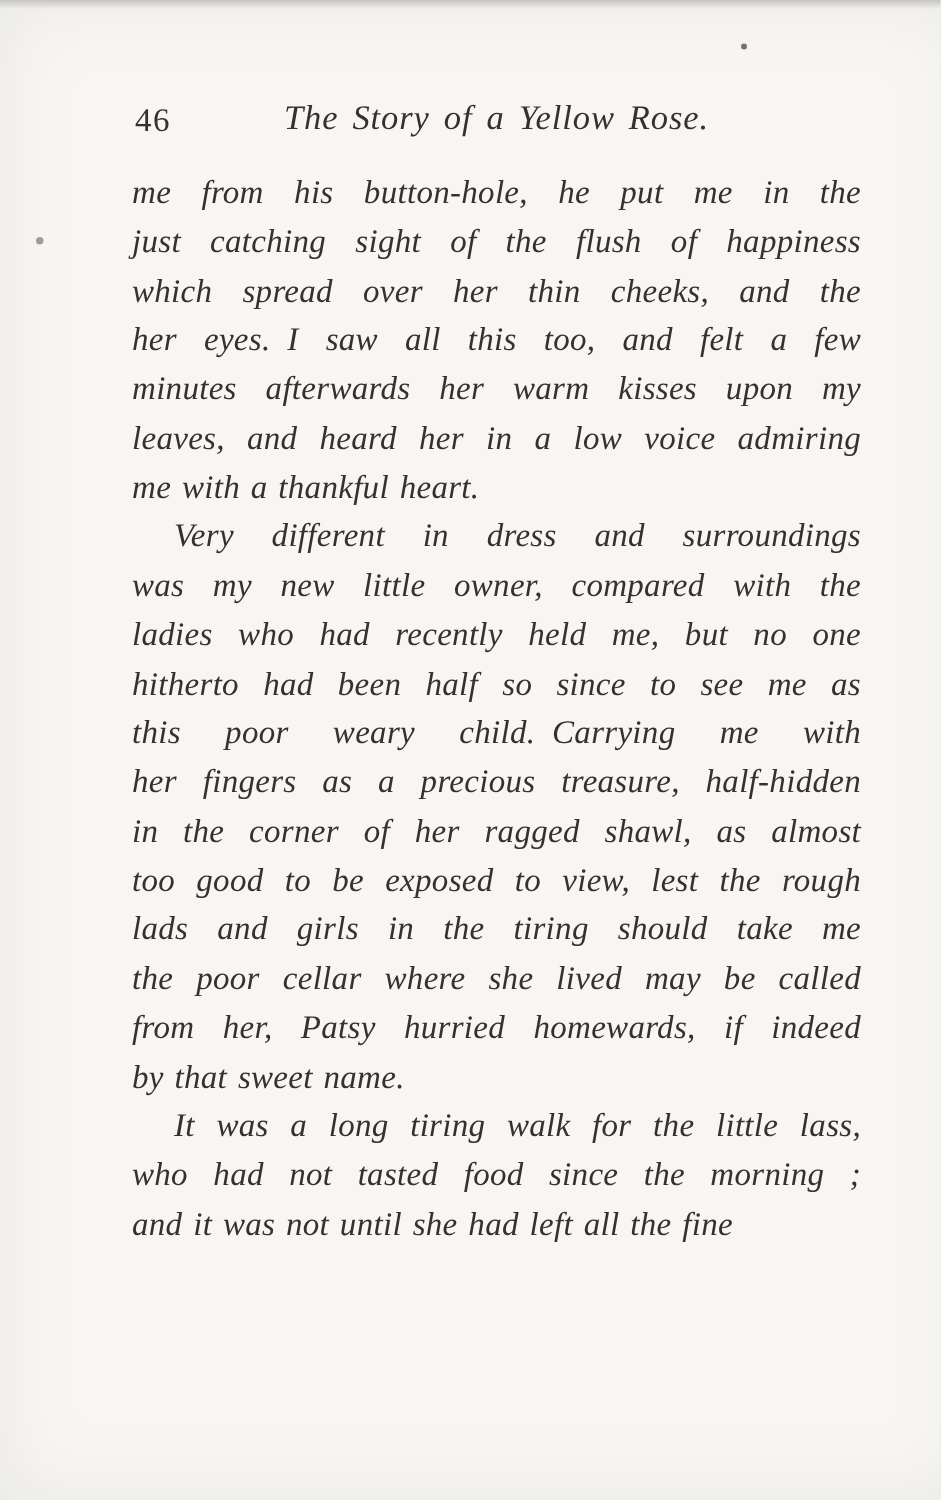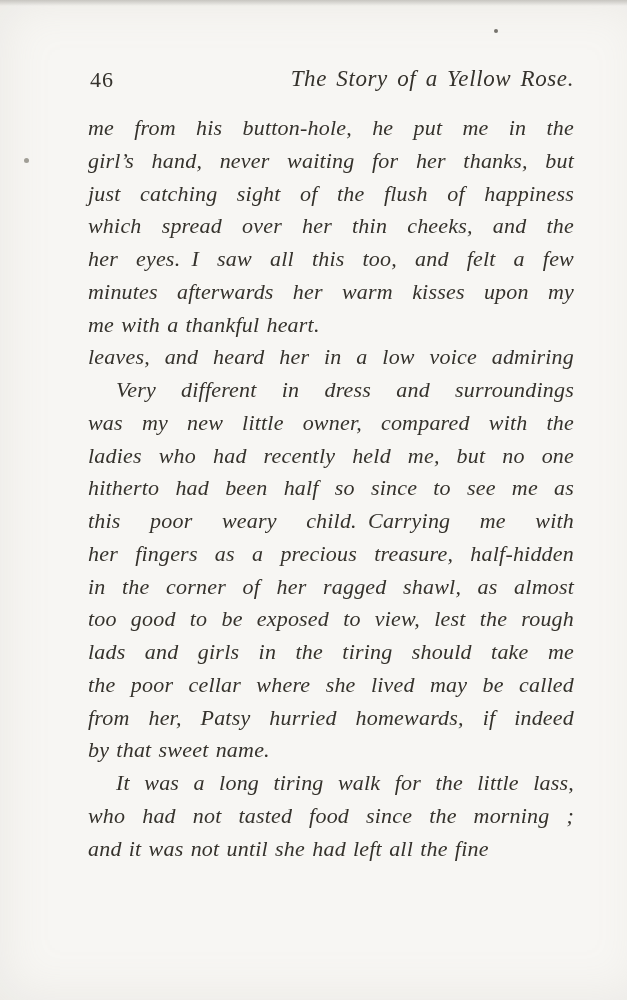--- a/index.html
+++ b/index.html
@@ -42,21 +42,21 @@
     left: 2px;
     top: 1px;
     font-size: 22px;
     letter-spacing: 1px;
   }
   .running-title {
     position: absolute;
     left: 0;
     right: 0;
     top: 0;
-    text-align: right;
+    text-align: center;
     font-style: italic;
     font-size: 23px;
     letter-spacing: 0.6px;
     word-spacing: 3px;
   }
   .page-body {
     position: absolute;
     left: 88px;
     top: 112px;
     width: 486px;
@@ -83,27 +83,26 @@
   <div class="speck s2"></div>
 
   <header class="page-header">
     <span class="page-number">46</span>
     <span class="running-title">The Story of a Yellow Rose.</span>
   </header>
 
   <main class="page-body">
       <div class="paragraph">
         <div class="line">me from his button-hole, he put me in the</div>
-        <div class="line">girl’s hand, never waiting for her thanks, but</div>
         <div class="line">just catching sight of the flush of happiness</div>
         <div class="line">which spread over her thin cheeks, and the</div>
         <div class="line">her eyes. I saw all this too, and felt a few</div>
         <div class="line">minutes afterwards her warm kisses upon my</div>
+        <div class="line">leaves, and heard her in a low voice admiring</div>
         <div class="line last">me with a thankful heart.</div>
-        <div class="line">leaves, and heard her in a low voice admiring</div>
       </div>
       <div class="paragraph">
         <div class="line indent">Very different in dress and surroundings</div>
         <div class="line">was my new little owner, compared with the</div>
         <div class="line">ladies who had recently held me, but no one</div>
         <div class="line">hitherto had been half so since to see me as</div>
         <div class="line">this poor weary child. Carrying me with</div>
         <div class="line">her fingers as a precious treasure, half-hidden</div>
         <div class="line">in the corner of her ragged shawl, as almost</div>
         <div class="line">too good to be exposed to view, lest the rough</div>

